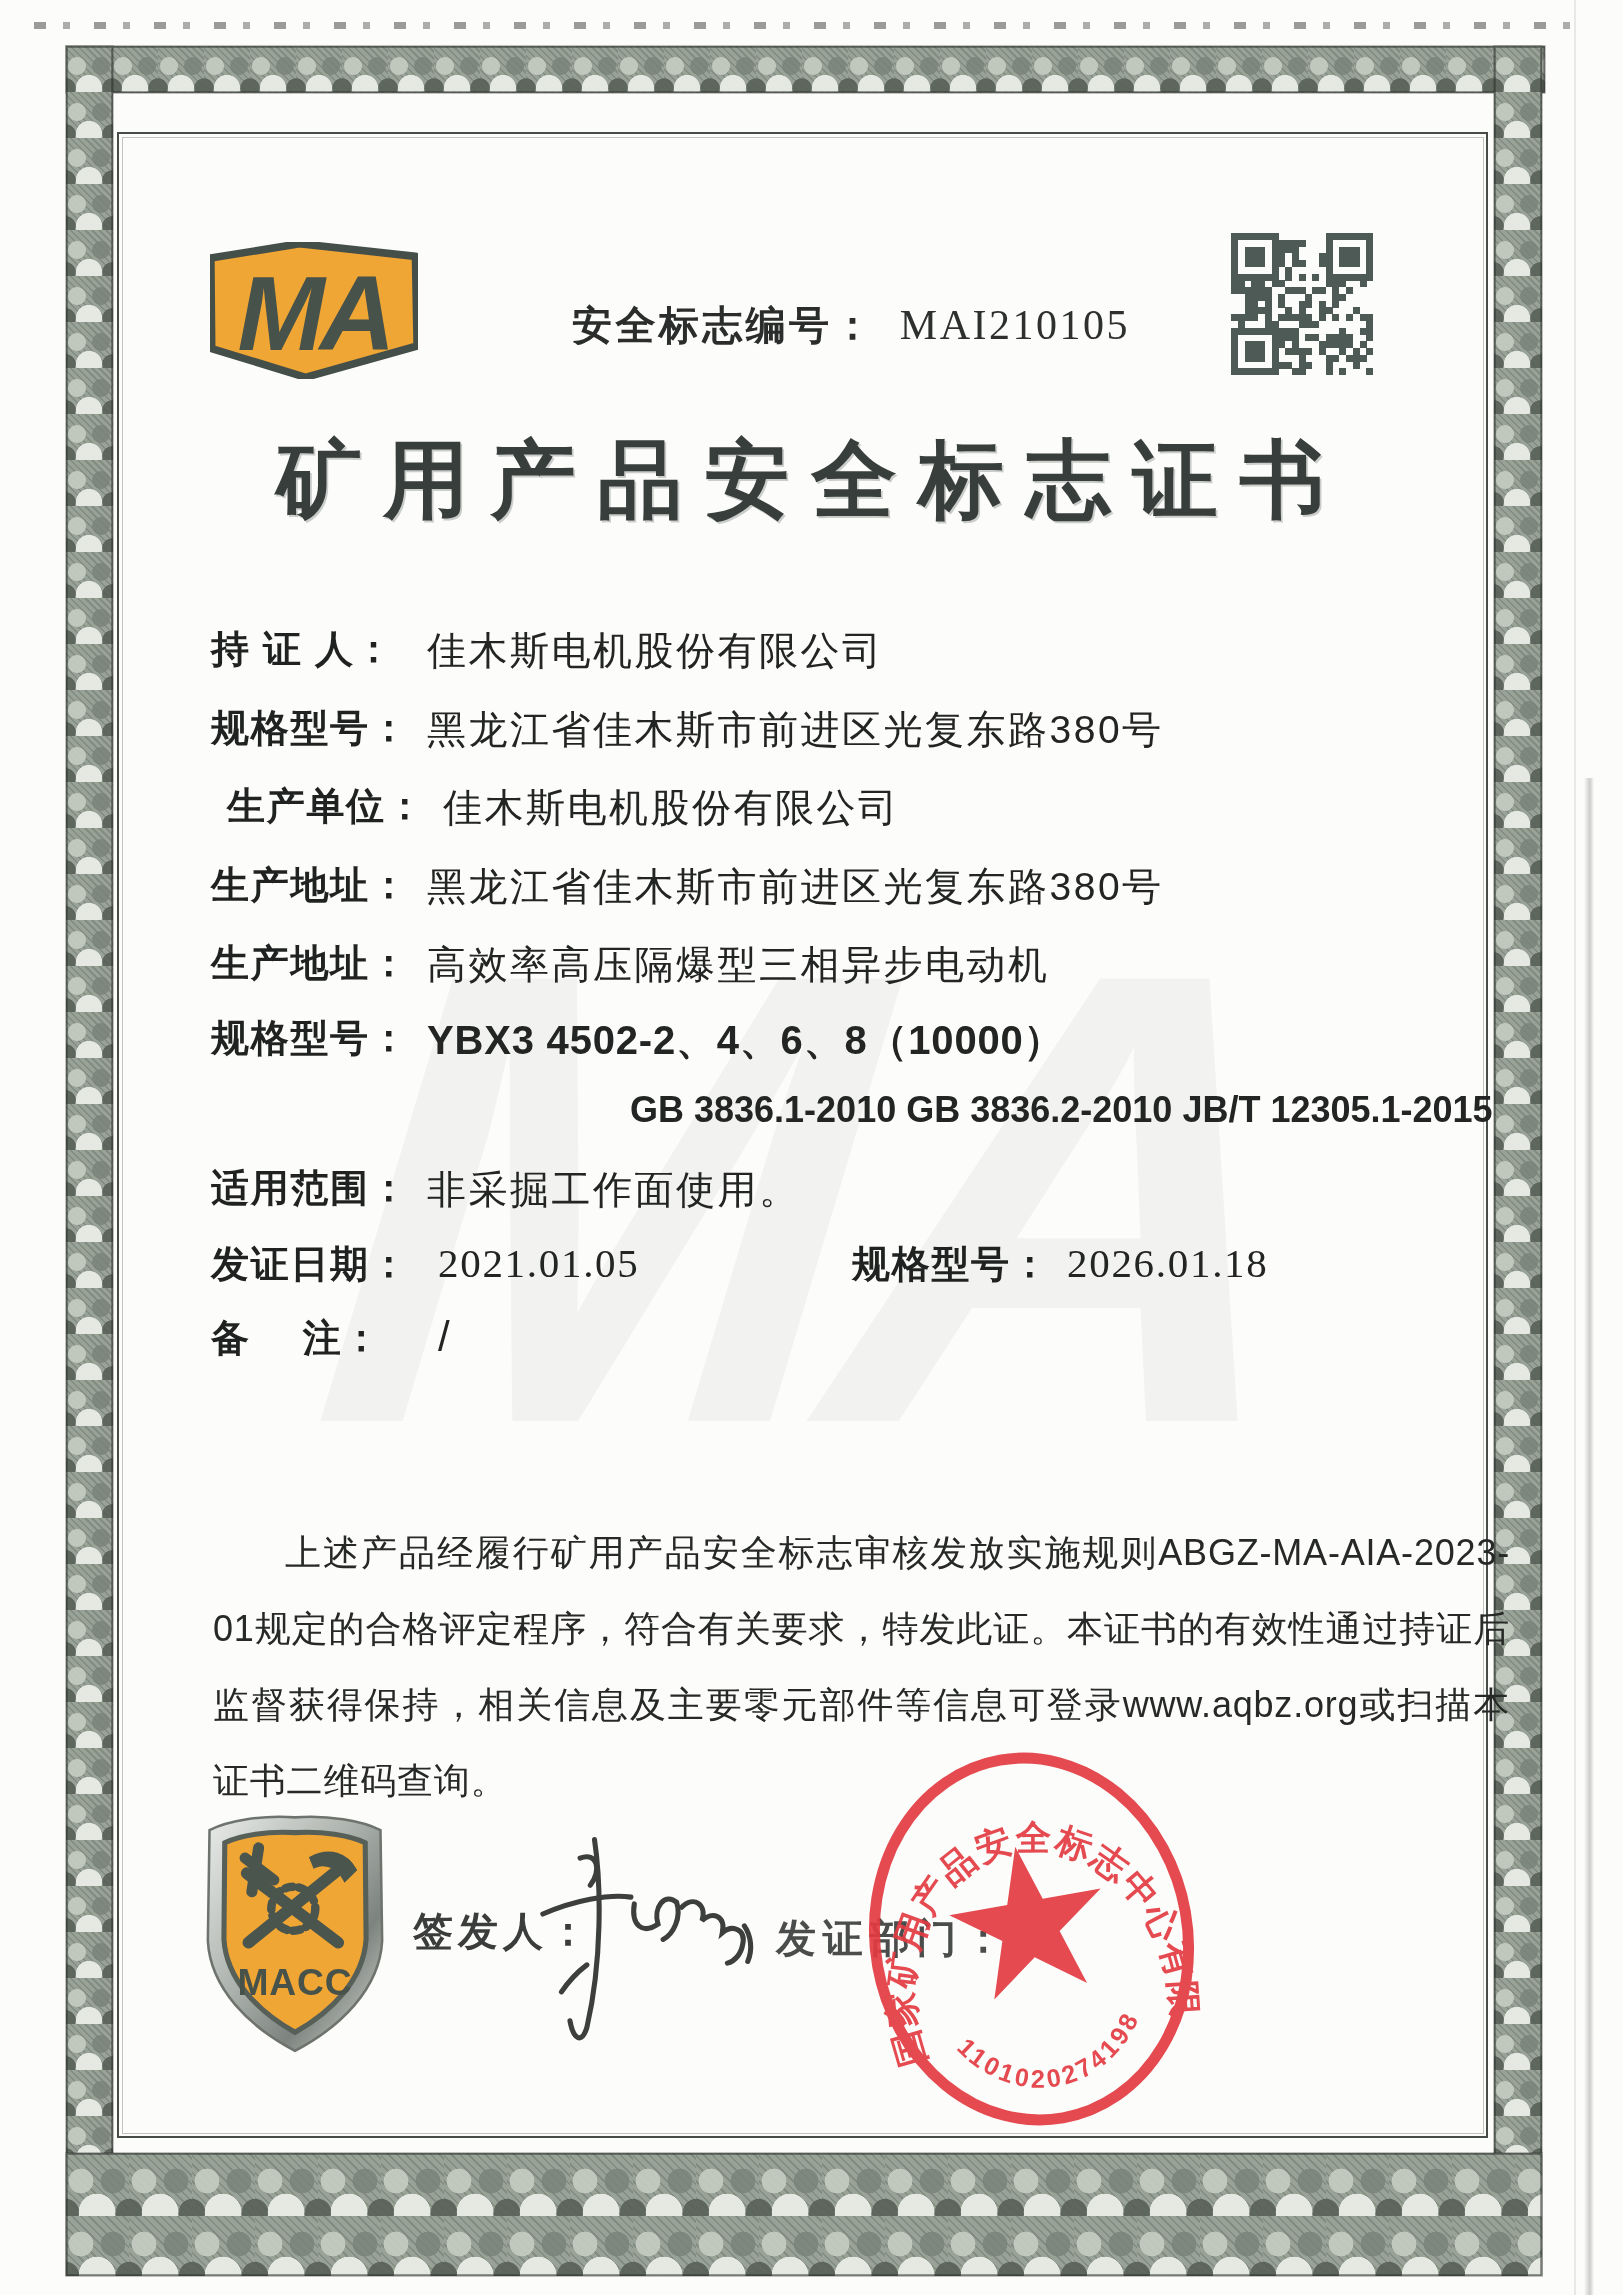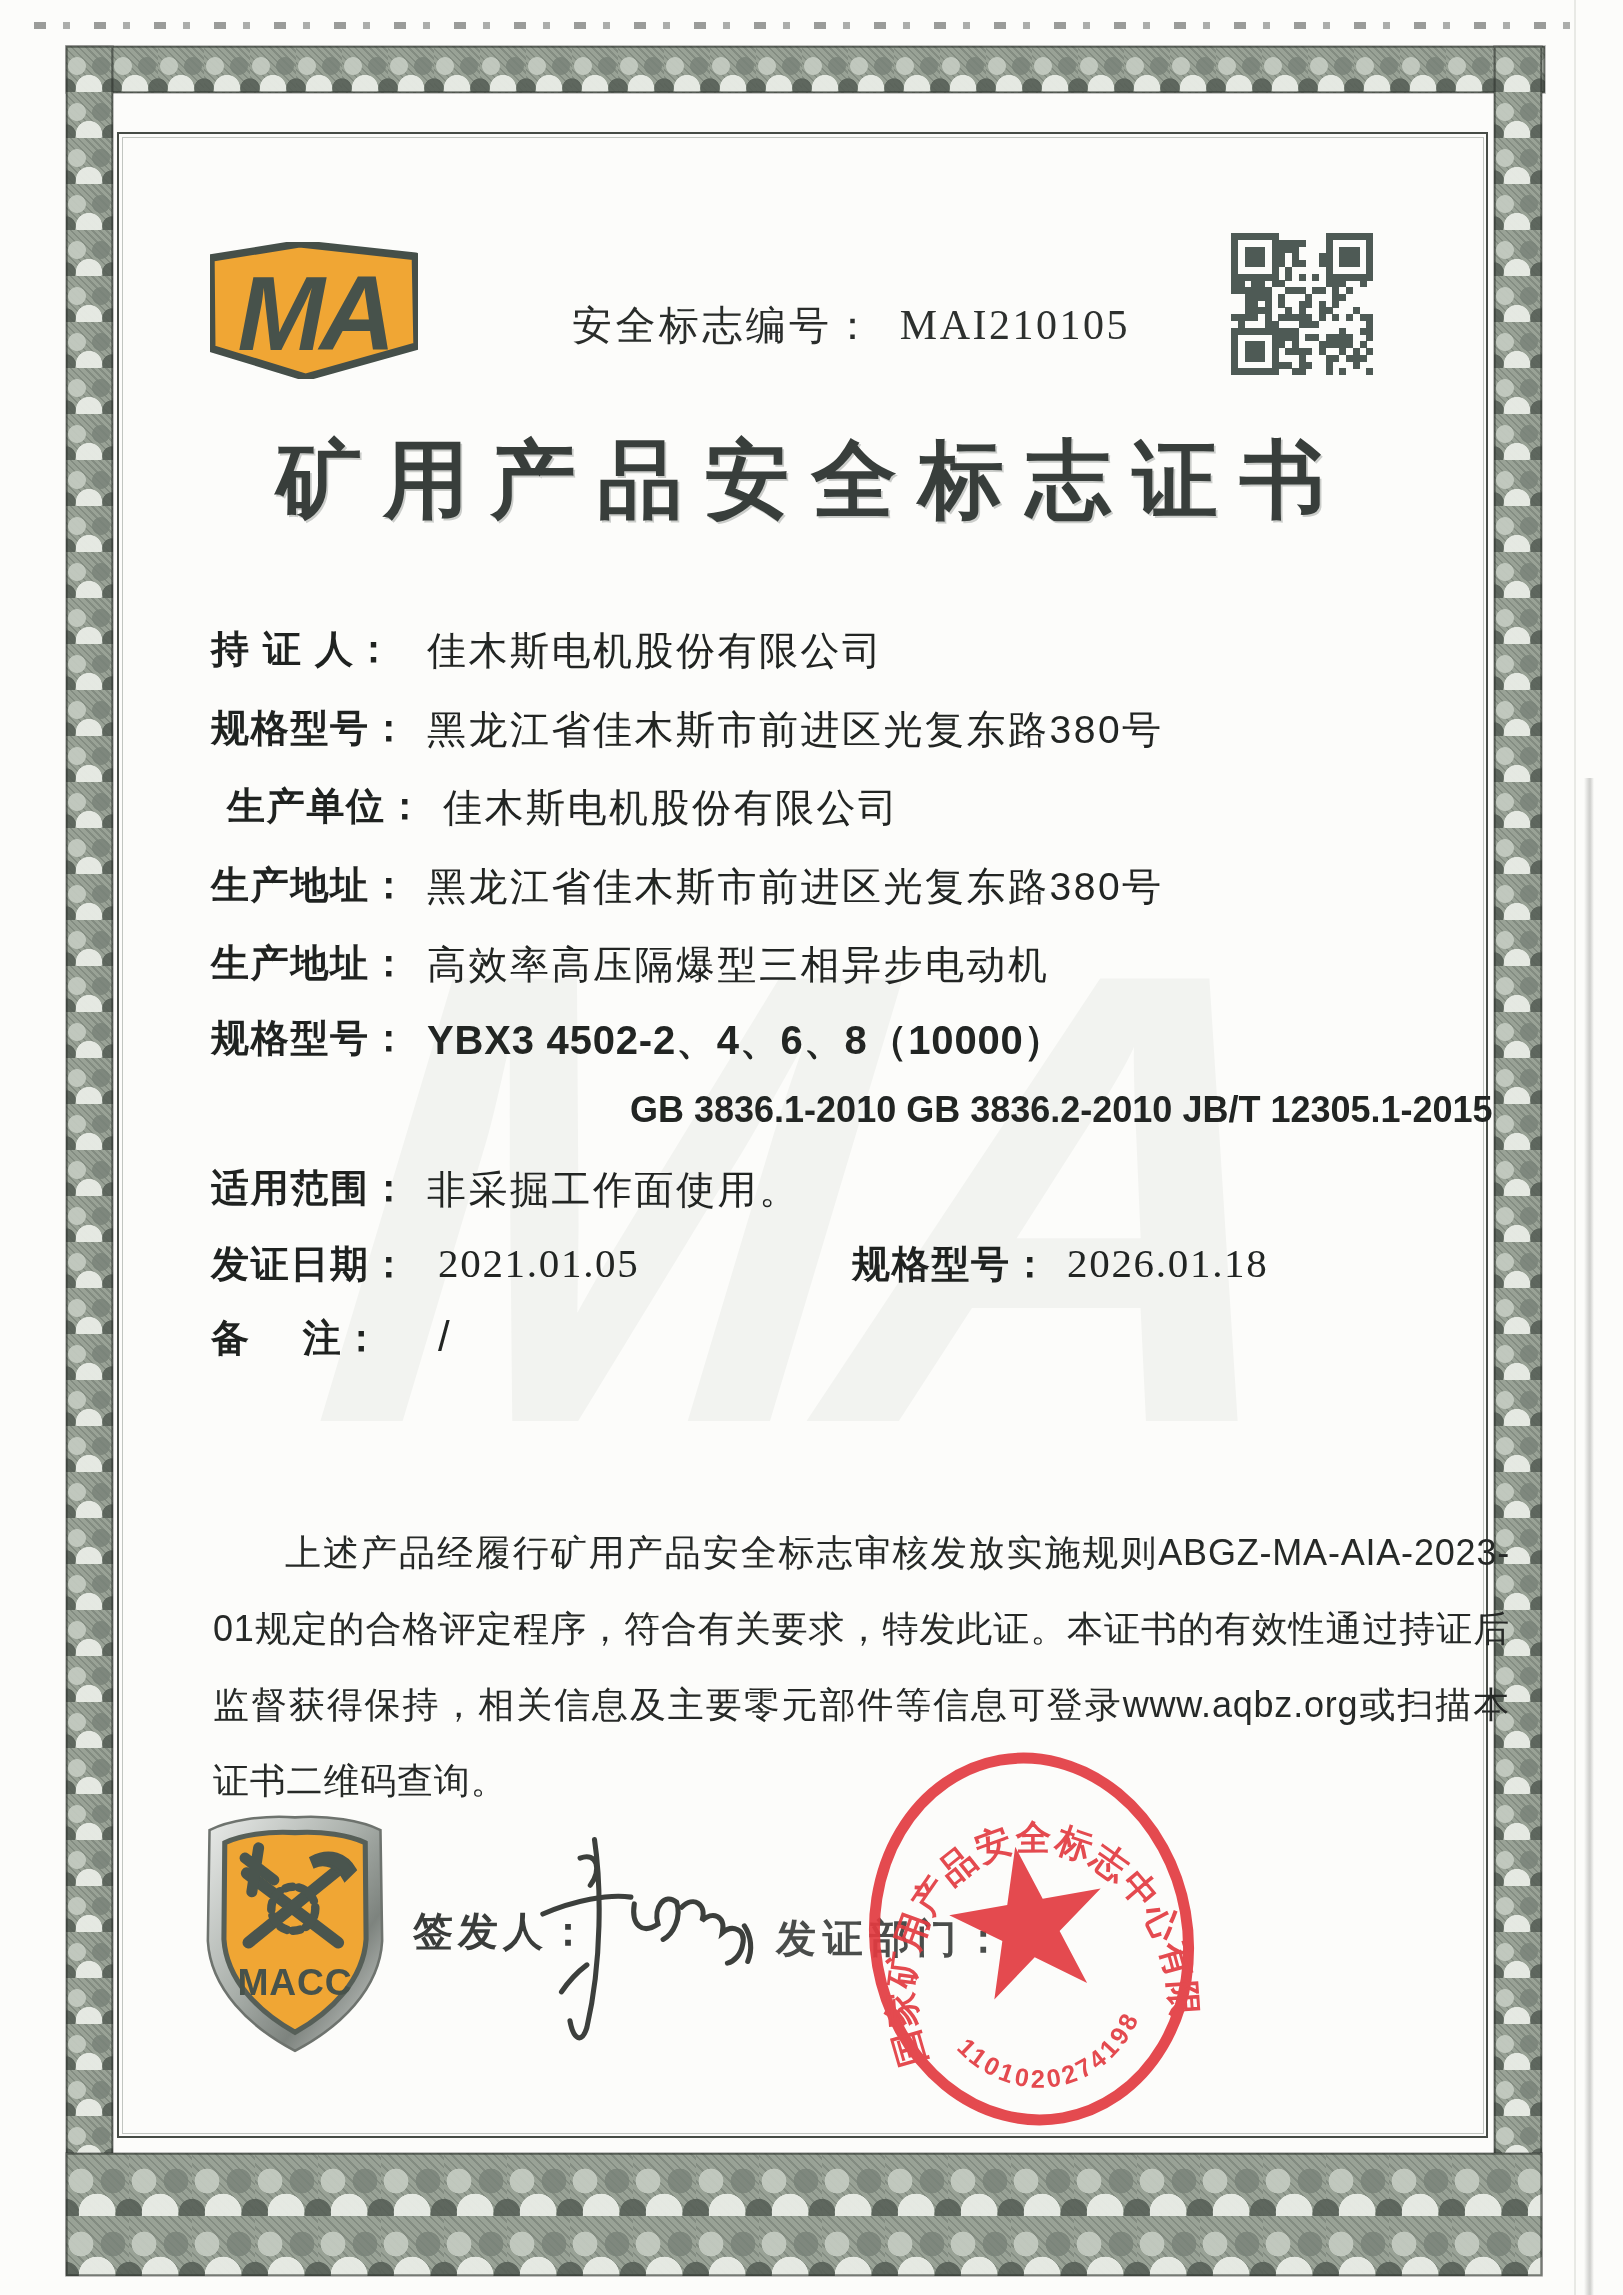--- a/index.html
+++ b/index.html
@@ -41,21 +41,21 @@
     border:2.5px solid #474c46;}
   .inner-frame::after{content:"";position:absolute;inset:2.5px;border:0.8px solid #9aa09a;opacity:.6;}
   
   .watermark{position:absolute;left:279px;top:829px;width:1057px;text-align:center;
     font-family:"Liberation Sans",sans-serif;font-weight:bold;font-style:italic;
     font-size:643px;letter-spacing:-25px;color:rgba(110,124,116,0.07);
     transform:skewX(-6deg);user-select:none;pointer-events:none;}
   
   .ma-logo{position:absolute;left:210px;top:242px;width:208px;height:137px;}
   .mark-no-row{position:absolute;left:572px;top:298px;white-space:nowrap;}
-  .mark-no-label{font-weight:normal;font-size:40px;color:#2a2d2b;letter-spacing:3.4px;}
+  .mark-no-label{font-weight:bold;font-size:40px;color:#2a2d2b;letter-spacing:3.4px;}
   .mark-no-value{font-family:"Liberation Serif","DejaVu Serif",serif;font-size:42px;
     color:#2d302e;letter-spacing:2.5px;margin-left:24px;}
   .qr{position:absolute;left:1231px;top:233px;width:142px;height:142px;}
   .qr-cell{position:absolute;background:#4e5a55;}
   
   .title{position:absolute;left:0;right:0;top:423px;text-align:center;
     font-family:"Liberation Serif","DejaVu Serif",serif;font-weight:bold;
     font-size:85px;letter-spacing:22px;color:#383e3b;
     text-shadow:1.7px 1.7px 0 rgba(56,62,59,.25);}
   

